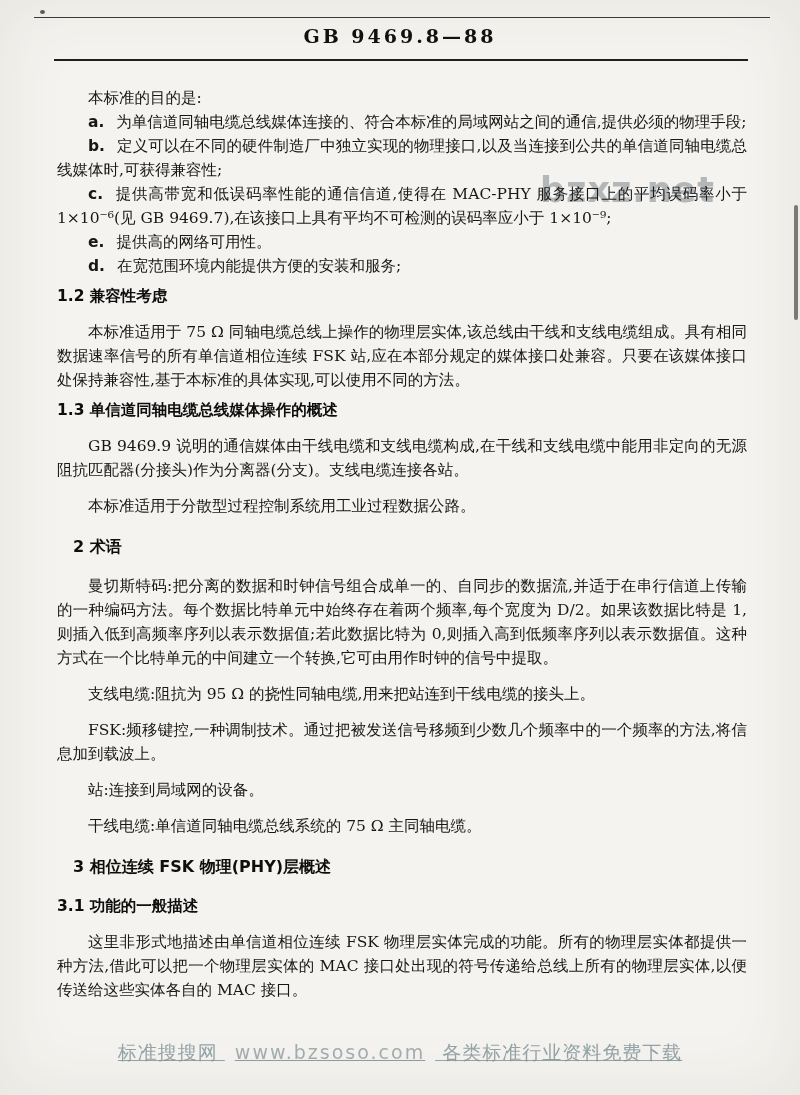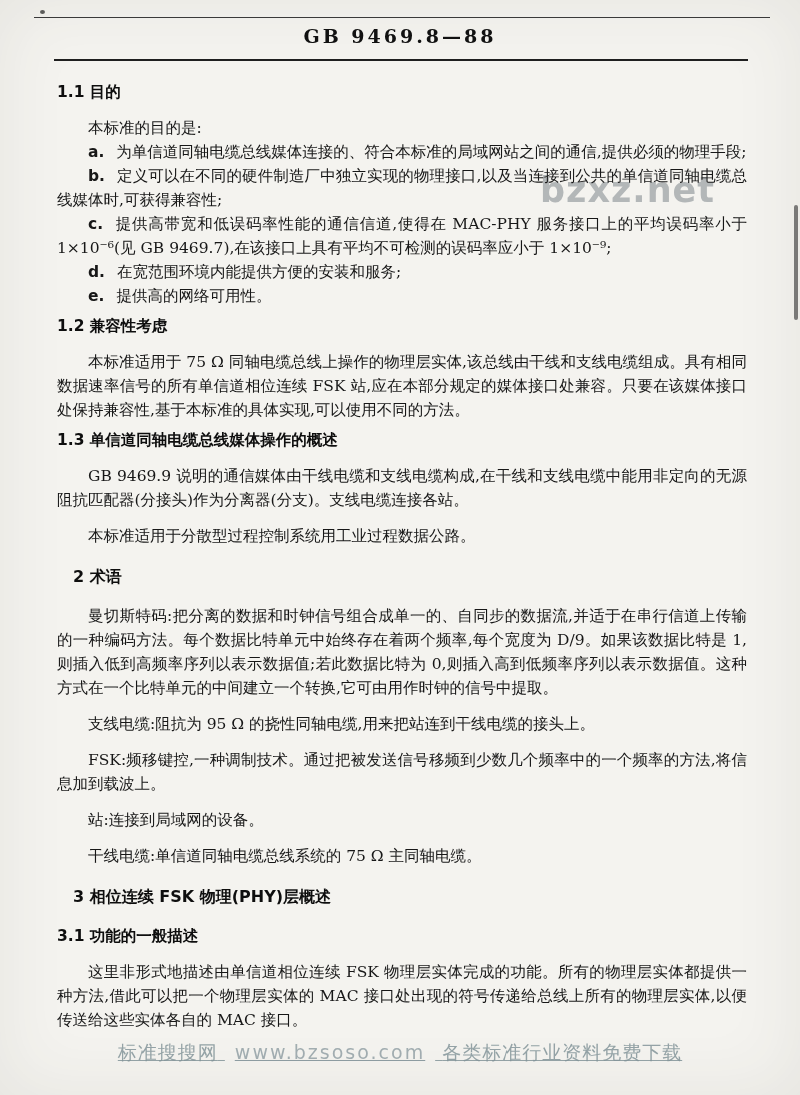--- a/index.html
+++ b/index.html
@@ -51,34 +51,33 @@
   <div class="scan-speck"></div>
   <div class="top-rule"></div>
   <div class="doc-header">
     <span>GB 9469.8—88</span>
   </div>
   <div class="header-rule"></div>
 
   <div class="watermark-top">bzxz.net</div>
 
   <div class="content" id="doc-content">
-      <div class="heading h2">1.1  目的</div>
       <p class="para">本标准的目的是:</p>
       <div class="list-item"><span class="list-label">a.</span><span>为单信道同轴电缆总线媒体连接的、符合本标准的局域网站之间的通信,提供必须的物理手段;</span></div>
       <div class="list-item"><span class="list-label">b.</span><span>定义可以在不同的硬件制造厂中独立实现的物理接口,以及当连接到公共的单信道同轴电缆总线媒体时,可获得兼容性;</span></div>
       <div class="list-item"><span class="list-label">c.</span><span>提供高带宽和低误码率性能的通信信道,使得在 MAC-PHY 服务接口上的平均误码率小于 1×10⁻⁶(见 GB 9469.7),在该接口上具有平均不可检测的误码率应小于 1×10⁻⁹;</span></div>
+      <div class="list-item"><span class="list-label">e.</span><span>提供高的网络可用性。</span></div>
       <div class="list-item"><span class="list-label">d.</span><span>在宽范围环境内能提供方便的安装和服务;</span></div>
-      <div class="list-item"><span class="list-label">e.</span><span>提供高的网络可用性。</span></div>
       <div class="heading h2">1.2  兼容性考虑</div>
       <p class="para">本标准适用于 75 Ω 同轴电缆总线上操作的物理层实体,该总线由干线和支线电缆组成。具有相同数据速率信号的所有单信道相位连续 FSK 站,应在本部分规定的媒体接口处兼容。只要在该媒体接口处保持兼容性,基于本标准的具体实现,可以使用不同的方法。</p>
       <div class="heading h2">1.3  单信道同轴电缆总线媒体操作的概述</div>
       <p class="para">GB 9469.9 说明的通信媒体由干线电缆和支线电缆构成,在干线和支线电缆中能用非定向的无源阻抗匹配器(分接头)作为分离器(分支)。支线电缆连接各站。</p>
       <p class="para">本标准适用于分散型过程控制系统用工业过程数据公路。</p>
       <div class="heading h1">2  术语</div>
-      <p class="para">曼切斯特码:把分离的数据和时钟信号组合成单一的、自同步的数据流,并适于在串行信道上传输的一种编码方法。每个数据比特单元中始终存在着两个频率,每个宽度为 D/9。如果该数据比特是 1,则插入低到高频率序列以表示数据值;若此数据比特为 0,则插入高到低频率序列以表示数据值。这种方式在一个比特单元的中间建立一个转换,它可由用作时钟的信号中提取。</p>
+      <p class="para">曼切斯特码:把分离的数据和时钟信号组合成单一的、自同步的数据流,并适于在串行信道上传输的一种编码方法。每个数据比特单元中始终存在着两个频率,每个宽度为 D/2。如果该数据比特是 1,则插入低到高频率序列以表示数据值;若此数据比特为 0,则插入高到低频率序列以表示数据值。这种方式在一个比特单元的中间建立一个转换,它可由用作时钟的信号中提取。</p>
       <p class="para">支线电缆:阻抗为 95 Ω 的挠性同轴电缆,用来把站连到干线电缆的接头上。</p>
       <p class="para">FSK:频移键控,一种调制技术。通过把被发送信号移频到少数几个频率中的一个频率的方法,将信息加到载波上。</p>
       <p class="para">站:连接到局域网的设备。</p>
       <p class="para">干线电缆:单信道同轴电缆总线系统的 75 Ω 主同轴电缆。</p>
       <div class="heading h1">3  相位连续 FSK 物理(PHY)层概述</div>
       <div class="heading h2">3.1  功能的一般描述</div>
       <p class="para">这里非形式地描述由单信道相位连续 FSK 物理层实体完成的功能。所有的物理层实体都提供一种方法,借此可以把一个物理层实体的 MAC 接口处出现的符号传递给总线上所有的物理层实体,以便传送给这些实体各自的 MAC 接口。</p>
     </div>
 
   <div class="footer-wm">

